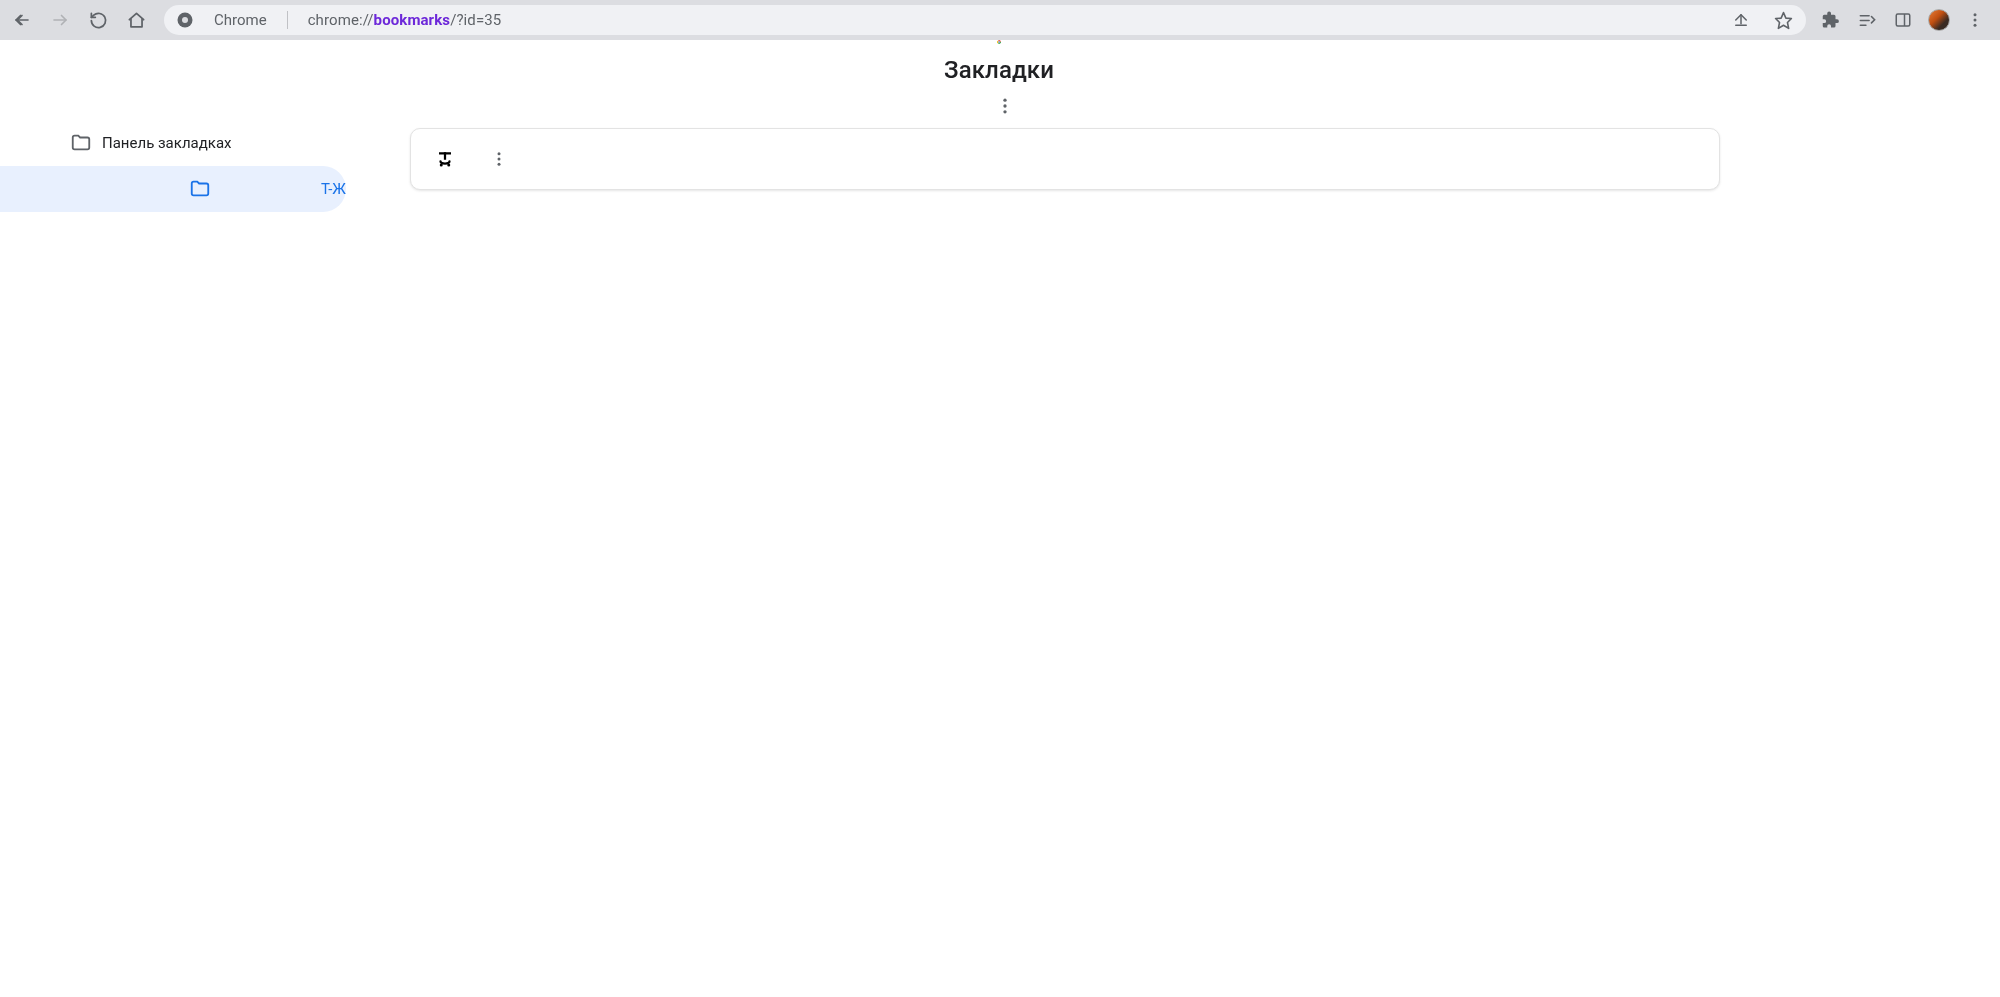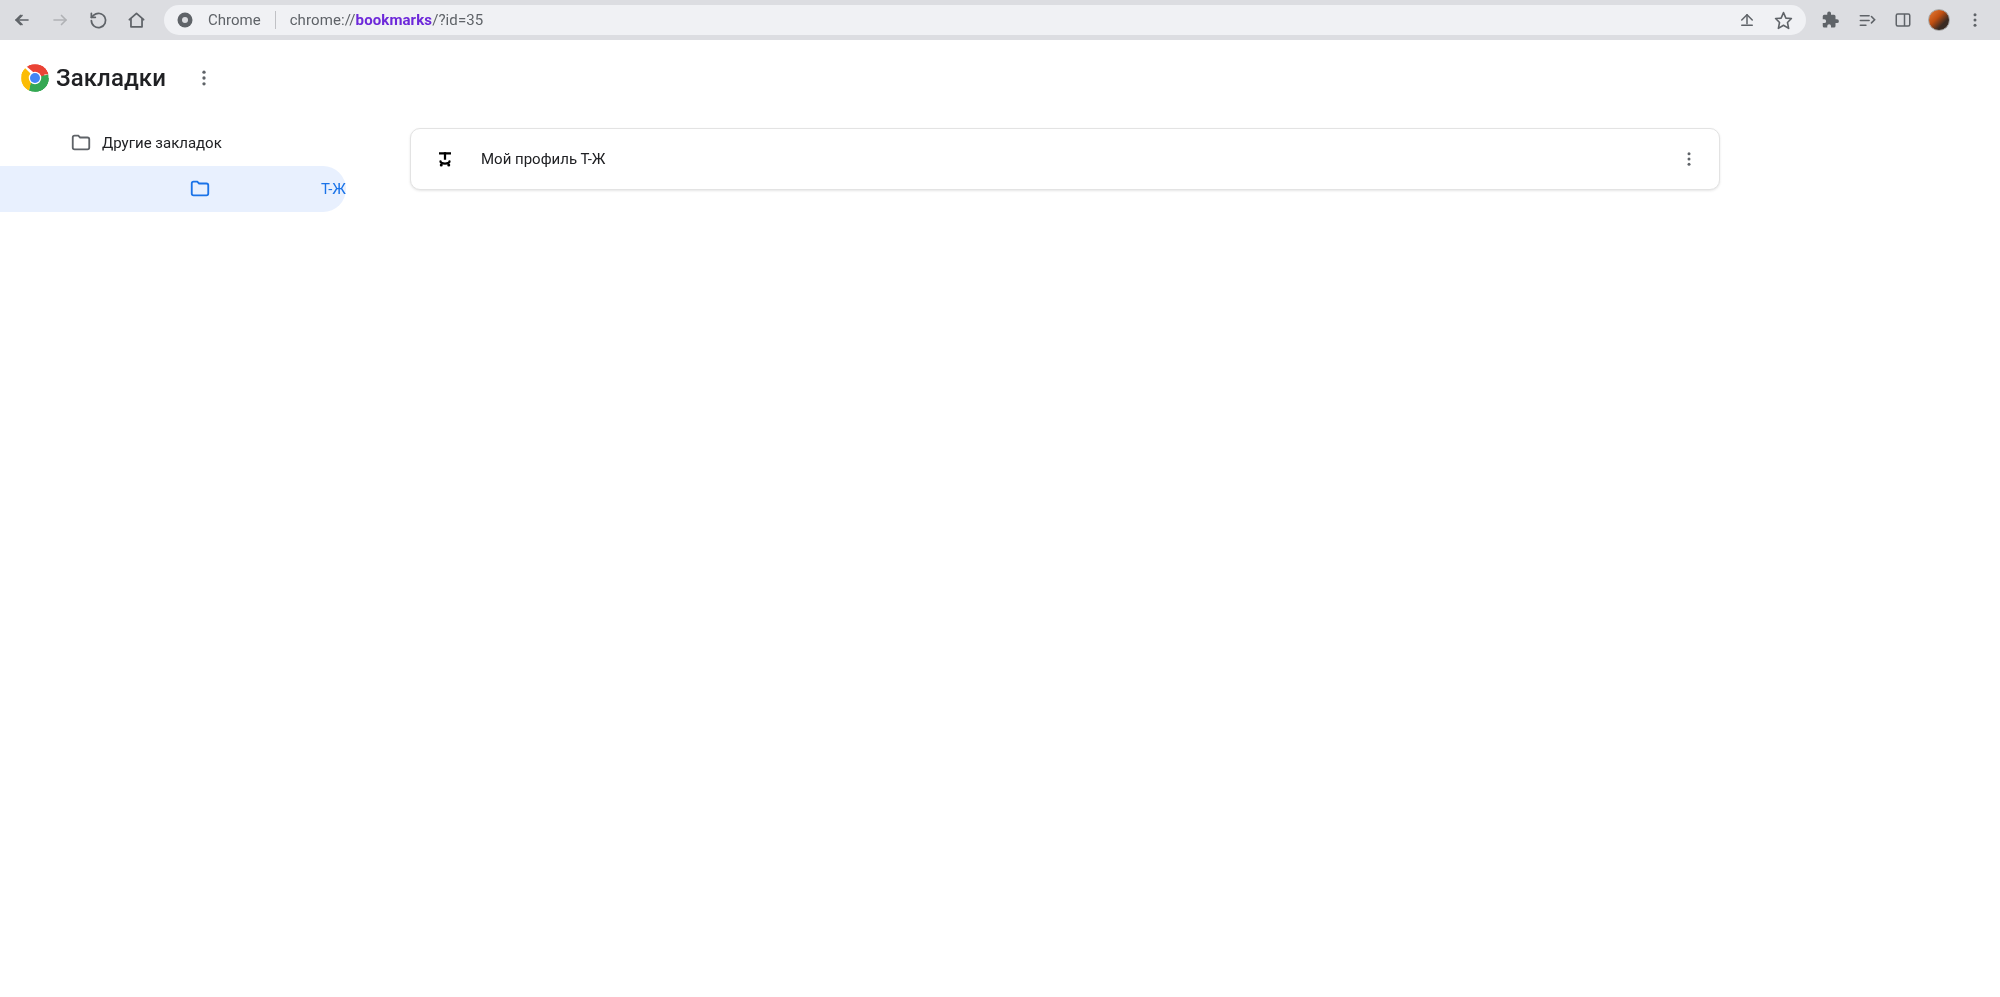--- a/index.html
+++ b/index.html
@@ -30,21 +30,21 @@
   }
   .nav-btn.disabled { color:#b0b1b5; }
   .omnibox {
     flex: 1;
     height: 30px;
     background: #f0f1f4;
     border-radius: 15px;
     display:flex;
     align-items:center;
     padding: 4px 12px;
-    gap:14px;
+    gap:20px;
     color:#5f6368;
     font-size: 15px;
     margin: 0 4px;
   }
   .omnibox .site-icon { width:18px;height:18px; }
   .omnibox .chrome-label { color:#5f6368; }
   .omnibox .sep { width:1px; height:18px; background:#c0c1c5; }
   .omnibox .url { color:#5f6368; letter-spacing:0.1px; }
   .omnibox .url b { color:#6d28d9; font-weight:700; }
   .toolbar-right { display:flex; align-items:center; gap:14px; padding-right:6px; color:#5f6368;}
@@ -54,23 +54,24 @@
     border:1px solid #aaa;
   }
   .icon-btn { width:22px;height:22px;display:flex;align-items:center;justify-content:center; }
   svg { display:block; }
 
   
   .app-header {
     height: 76px;
     display:flex;
     align-items:center;
-    padding: 0 28px 0 20px;
-    gap: 6px;
+    padding: 0 28px 0 26px;
+    gap: 12px;
     background:#fff;
+    flex-direction:column;
   }
   .chrome-logo { width:30px;height:30px; }
   .app-title { font-size:24px; font-weight:500; color:#202124; letter-spacing:0.1px; }
   .search-wrap {
     margin-left: auto;
     margin-right: auto;
     position: relative;
     left: 0px;
   }
   .search-box {
@@ -281,21 +282,21 @@
 <div class="app-body">
   <div class="sidebar">
 
     <div class="tree-item level1">
       <span class="arrow hidden">▸</span>
       <span class="folder-ic">
         <svg width="22" height="22" viewBox="0 0 24 24" fill="none" stroke="currentColor" stroke-width="2">
             <path d="M3 6a2 2 0 0 1 2-2h4l2 2h8a2 2 0 0 1 2 2v9a2 2 0 0 1-2 2H5a2 2 0 0 1-2-2z"></path>
           </svg>
       </span>
-      <span>Другие закладок</span>
+      <span>Панель закладках</span>
     </div>
 
 
     <div class="tree-item level2 selected">
       <span class="arrow hidden">▸</span>
       <span class="folder-ic">
         <svg width="22" height="22" viewBox="0 0 24 24" fill="none" stroke="currentColor" stroke-width="2">
             <path d="M3 6a2 2 0 0 1 2-2h4l2 2h8a2 2 0 0 1 2 2v9a2 2 0 0 1-2 2H5a2 2 0 0 1-2-2z"></path>
           </svg>
       </span>
@@ -307,21 +308,20 @@
     <div class="bookmark-card">
       <span class="favicon">
         <svg width="18" height="18" viewBox="0 0 24 24" fill="#000">
             <rect x="4" y="3" width="16" height="3"></rect>
             <rect x="10.5" y="3" width="3" height="10"></rect>
             <path d="M6 15c0 4 12 4 12 0" stroke="#000" stroke-width="3" fill="none" stroke-linecap="round"></path>
             <circle cx="7" cy="20" r="2"></circle>
             <circle cx="17" cy="20" r="2"></circle>
           </svg>
       </span>
-      <span class="bm-title">Мой профиль Т-Ж</span>
       <div class="more">
         <svg width="18" height="18" viewBox="0 0 24 24" fill="#5f6368">
             <circle cx="12" cy="5" r="2"></circle>
             <circle cx="12" cy="12" r="2"></circle>
             <circle cx="12" cy="19" r="2"></circle>
           </svg>
       </div>
     </div>
   </div>
 </div>

